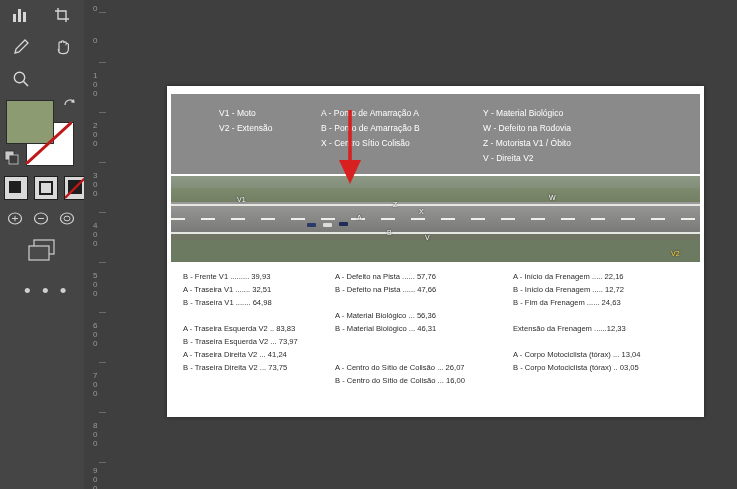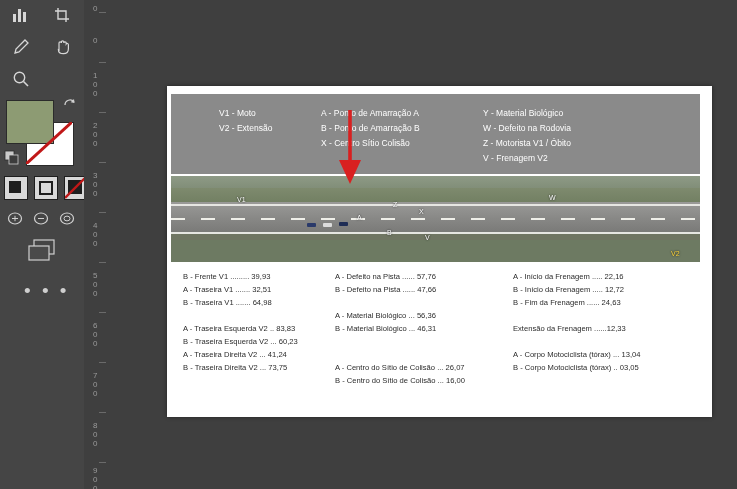--- a/index.html
+++ b/index.html
@@ -159,21 +159,20 @@
     width: 631px; height: 489px;
     background: #3f3f3f;
   }
 
   #doc {
     position: absolute;
     left: 61px; top: 86px;
     width: 537px; height: 331px;
     background: #ffffff;
     box-shadow: 0 0 4px rgba(0,0,0,0.45);
-    padding-left: 8px;
   }
 
   
   #legend-band {
     position: absolute;
     left: 4px; top: 8px;
     width: 529px; height: 80px;
     background: #8a8a8a;
     color: #ffffff;
     font-size: 8.5px;
@@ -429,21 +428,21 @@
       </div>
       <div class="legend-col" id="lcol2">
         <div>A - Ponto de Amarração A</div>
         <div>B - Ponto de Amarração B</div>
         <div>X - Centro Sítio Colisão</div>
       </div>
       <div class="legend-col" id="lcol3">
         <div>Y - Material Biológico</div>
         <div>W - Defeito na Rodovia</div>
         <div>Z - Motorista V1 / Óbito</div>
-        <div>V - Frenagem V2</div>
+        <div>V - Direita V2</div>
       </div>
     </div>
 
     <div id="photo">
       <div class="sky"></div>
       <div class="field-top"></div>
       <div class="road"></div>
       <div class="road-line-top"></div>
       <div class="road-dash"></div>
       <div class="road-line-bot"></div>
@@ -470,21 +469,21 @@
       <path d="M17 74 L6 50 L28 50 Z" fill="#d92020"></path>
     </svg>
 
     <div id="meas">
       <div class="mcol" id="mcol1">
         <div class="mline">B - Frente V1 ......... 39,93</div>
         <div class="mline">A - Traseira V1 ....... 32,51</div>
         <div class="mline">B - Traseira V1 ....... 64,98</div>
         <div class="mgap"></div>
         <div class="mline">A - Traseira Esquerda V2 .. 83,83</div>
-        <div class="mline">B - Traseira Esquerda V2 ... 60,23</div>
+        <div class="mline">B - Traseira Esquerda V2 ... 73,97</div>
         <div class="mline">A - Traseira Direita V2 ... 41,24</div>
         <div class="mline">B - Traseira Direita V2 ... 73,75</div>
       </div>
       <div class="mcol" id="mcol2">
         <div class="mline">A - Defeito na Pista ...... 57,76</div>
         <div class="mline">B - Defeito na Pista ...... 47,66</div>
         <div class="mgap"></div>
         <div class="mline">A - Material Biológico ... 56,36</div>
         <div class="mline">B - Material Biológico ... 46,31</div>
         <div class="mgap"></div>

